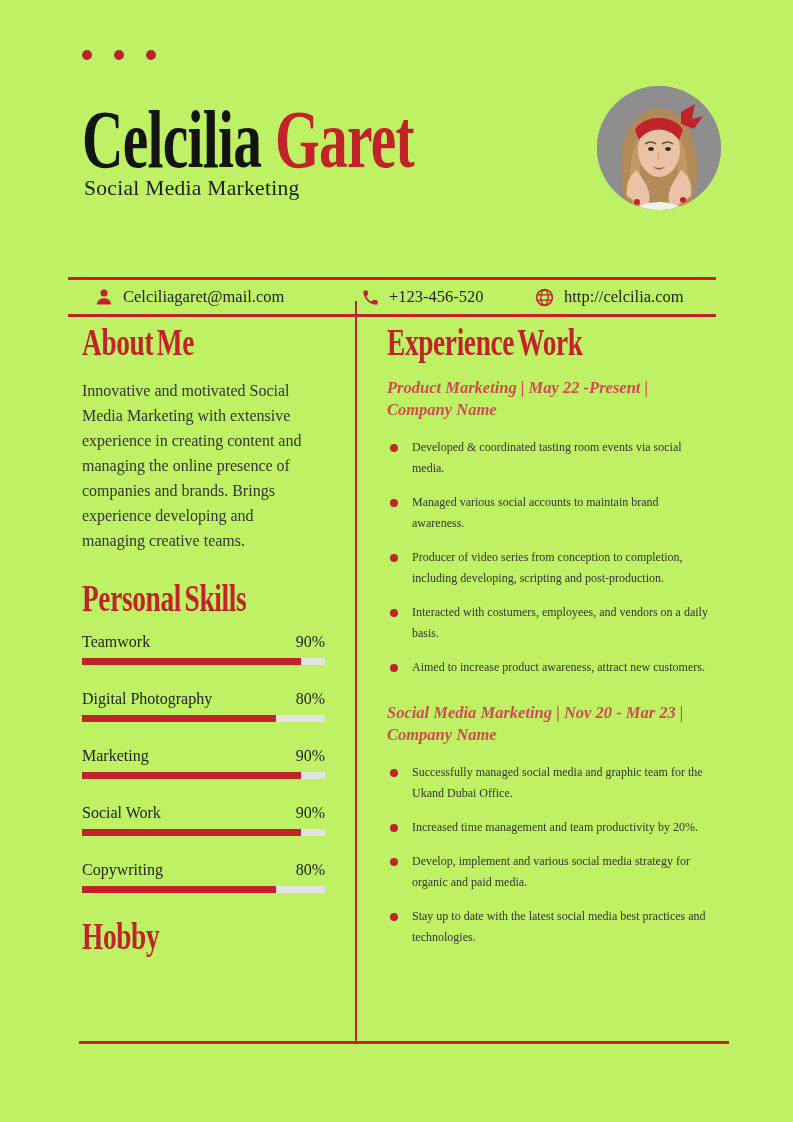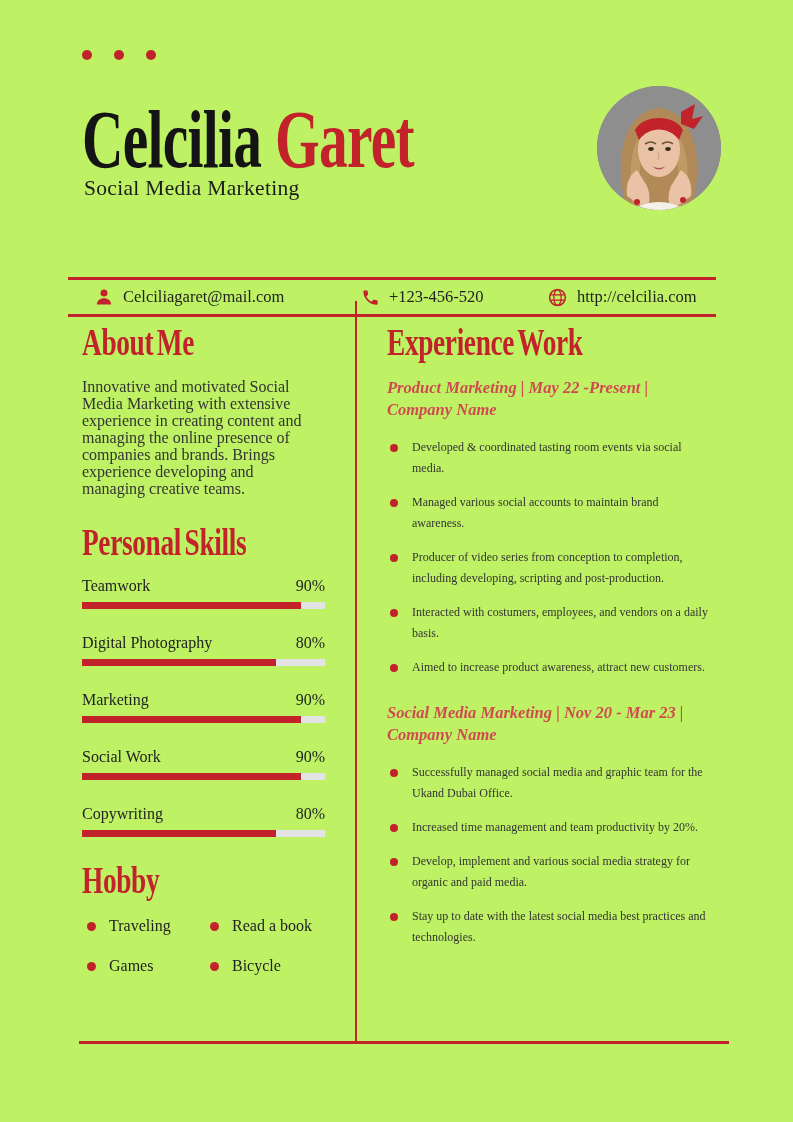--- a/index.html
+++ b/index.html
@@ -33,31 +33,31 @@
   
   .contact{
     position:absolute;left:68px;top:261px;width:648px;height:40px;box-sizing:border-box;
     border-top:3px solid var(--primary-red,#c2232b);
     border-bottom:3px solid var(--primary-red,#c2232b);
     margin-top:16px;
   }
   .contact-item{position:absolute;top:0;height:34px;display:flex;align-items:center;gap:9px;
     font-size:16.5px;color:#222;}
   .contact-item svg{display:block;}
-  #c-email{left:26px;} #c-phone{left:293px;} #c-web{left:479px;}
+  #c-email{left:26px;} #c-phone{left:293px;} #c-web{left:466px;}
   
   .v-divider{position:absolute;left:355px;top:301px;width:2px;height:740px;background:var(--primary-red,#c2232b);}
   .bottom-line{position:absolute;left:79px;top:1041px;width:650px;height:3px;background:var(--primary-red,#c2232b);}
   
   h2{margin:0;font-size:38px;line-height:1;font-weight:800;color:var(--primary-red,#c2232b);
      letter-spacing:-0.5px;word-spacing:-4px;}
   .condensed{display:inline-block;transform:scaleX(0.72);transform-origin:left center;white-space:nowrap;}
   
   .col-left{position:absolute;left:82px;top:323px;width:243px;}
-  .about-body{margin:17px 0 0 0;font-size:16px;line-height:17px;color:var(--text-body,#333);max-width:228px;}
+  .about-body{margin:17px 0 0 0;font-size:16px;line-height:25px;color:var(--text-body,#333);max-width:228px;}
   .skills-title{margin-top:26px;}
   .skills{margin-top:15px;}
   .skill{margin-bottom:24px;}
   .skill-row{display:flex;justify-content:space-between;align-items:flex-start;font-size:16px;line-height:19px;color:#222;}
   .skill-track{margin-top:7px;height:7px;background:var(--bar-track,#e3e3e3);}
   .skill-fill{height:7px;background:var(--primary-red,#c2232b);}
   .hobby-title{margin-top:7px;}
   .hobby-grid{margin-top:18px;display:grid;grid-template-columns:123px 1fr;row-gap:22px;}
   .hobby-item{display:flex;align-items:center;gap:13px;padding-left:5px;font-size:16px;color:#222;}
   .bullet-dot{flex:0 0 auto;width:9px;height:9px;border-radius:50%;background:var(--primary-red,#c2232b);}
@@ -186,38 +186,20 @@
           <span>Copywriting</span>
           <span>80%</span>
         </div>
         <div class="skill-track">
           <div class="skill-fill" style="width: 80%;"></div>
         </div>
       </div>
     </div>
 
     <h2 class="hobby-title"><span class="condensed">Hobby</span></h2>
-    <div class="hobby-grid">
-      <div class="hobby-item">
-        <span class="bullet-dot"></span>
-        <span>Traveling</span>
-      </div>
-      <div class="hobby-item">
-        <span class="bullet-dot"></span>
-        <span>Read a book</span>
-      </div>
-      <div class="hobby-item">
-        <span class="bullet-dot"></span>
-        <span>Games</span>
-      </div>
-      <div class="hobby-item">
-        <span class="bullet-dot"></span>
-        <span>Bicycle</span>
-      </div>
-    </div>
   </div>
 
   <div class="col-right">
     <h2><span class="condensed">Experience Work</span></h2>
 
     <div class="job-title">
       <span>Product Marketing | May 22 -Present |</span>
       <span class="company">Company Name</span>
     </div>
     <ul class="job-bullets">

